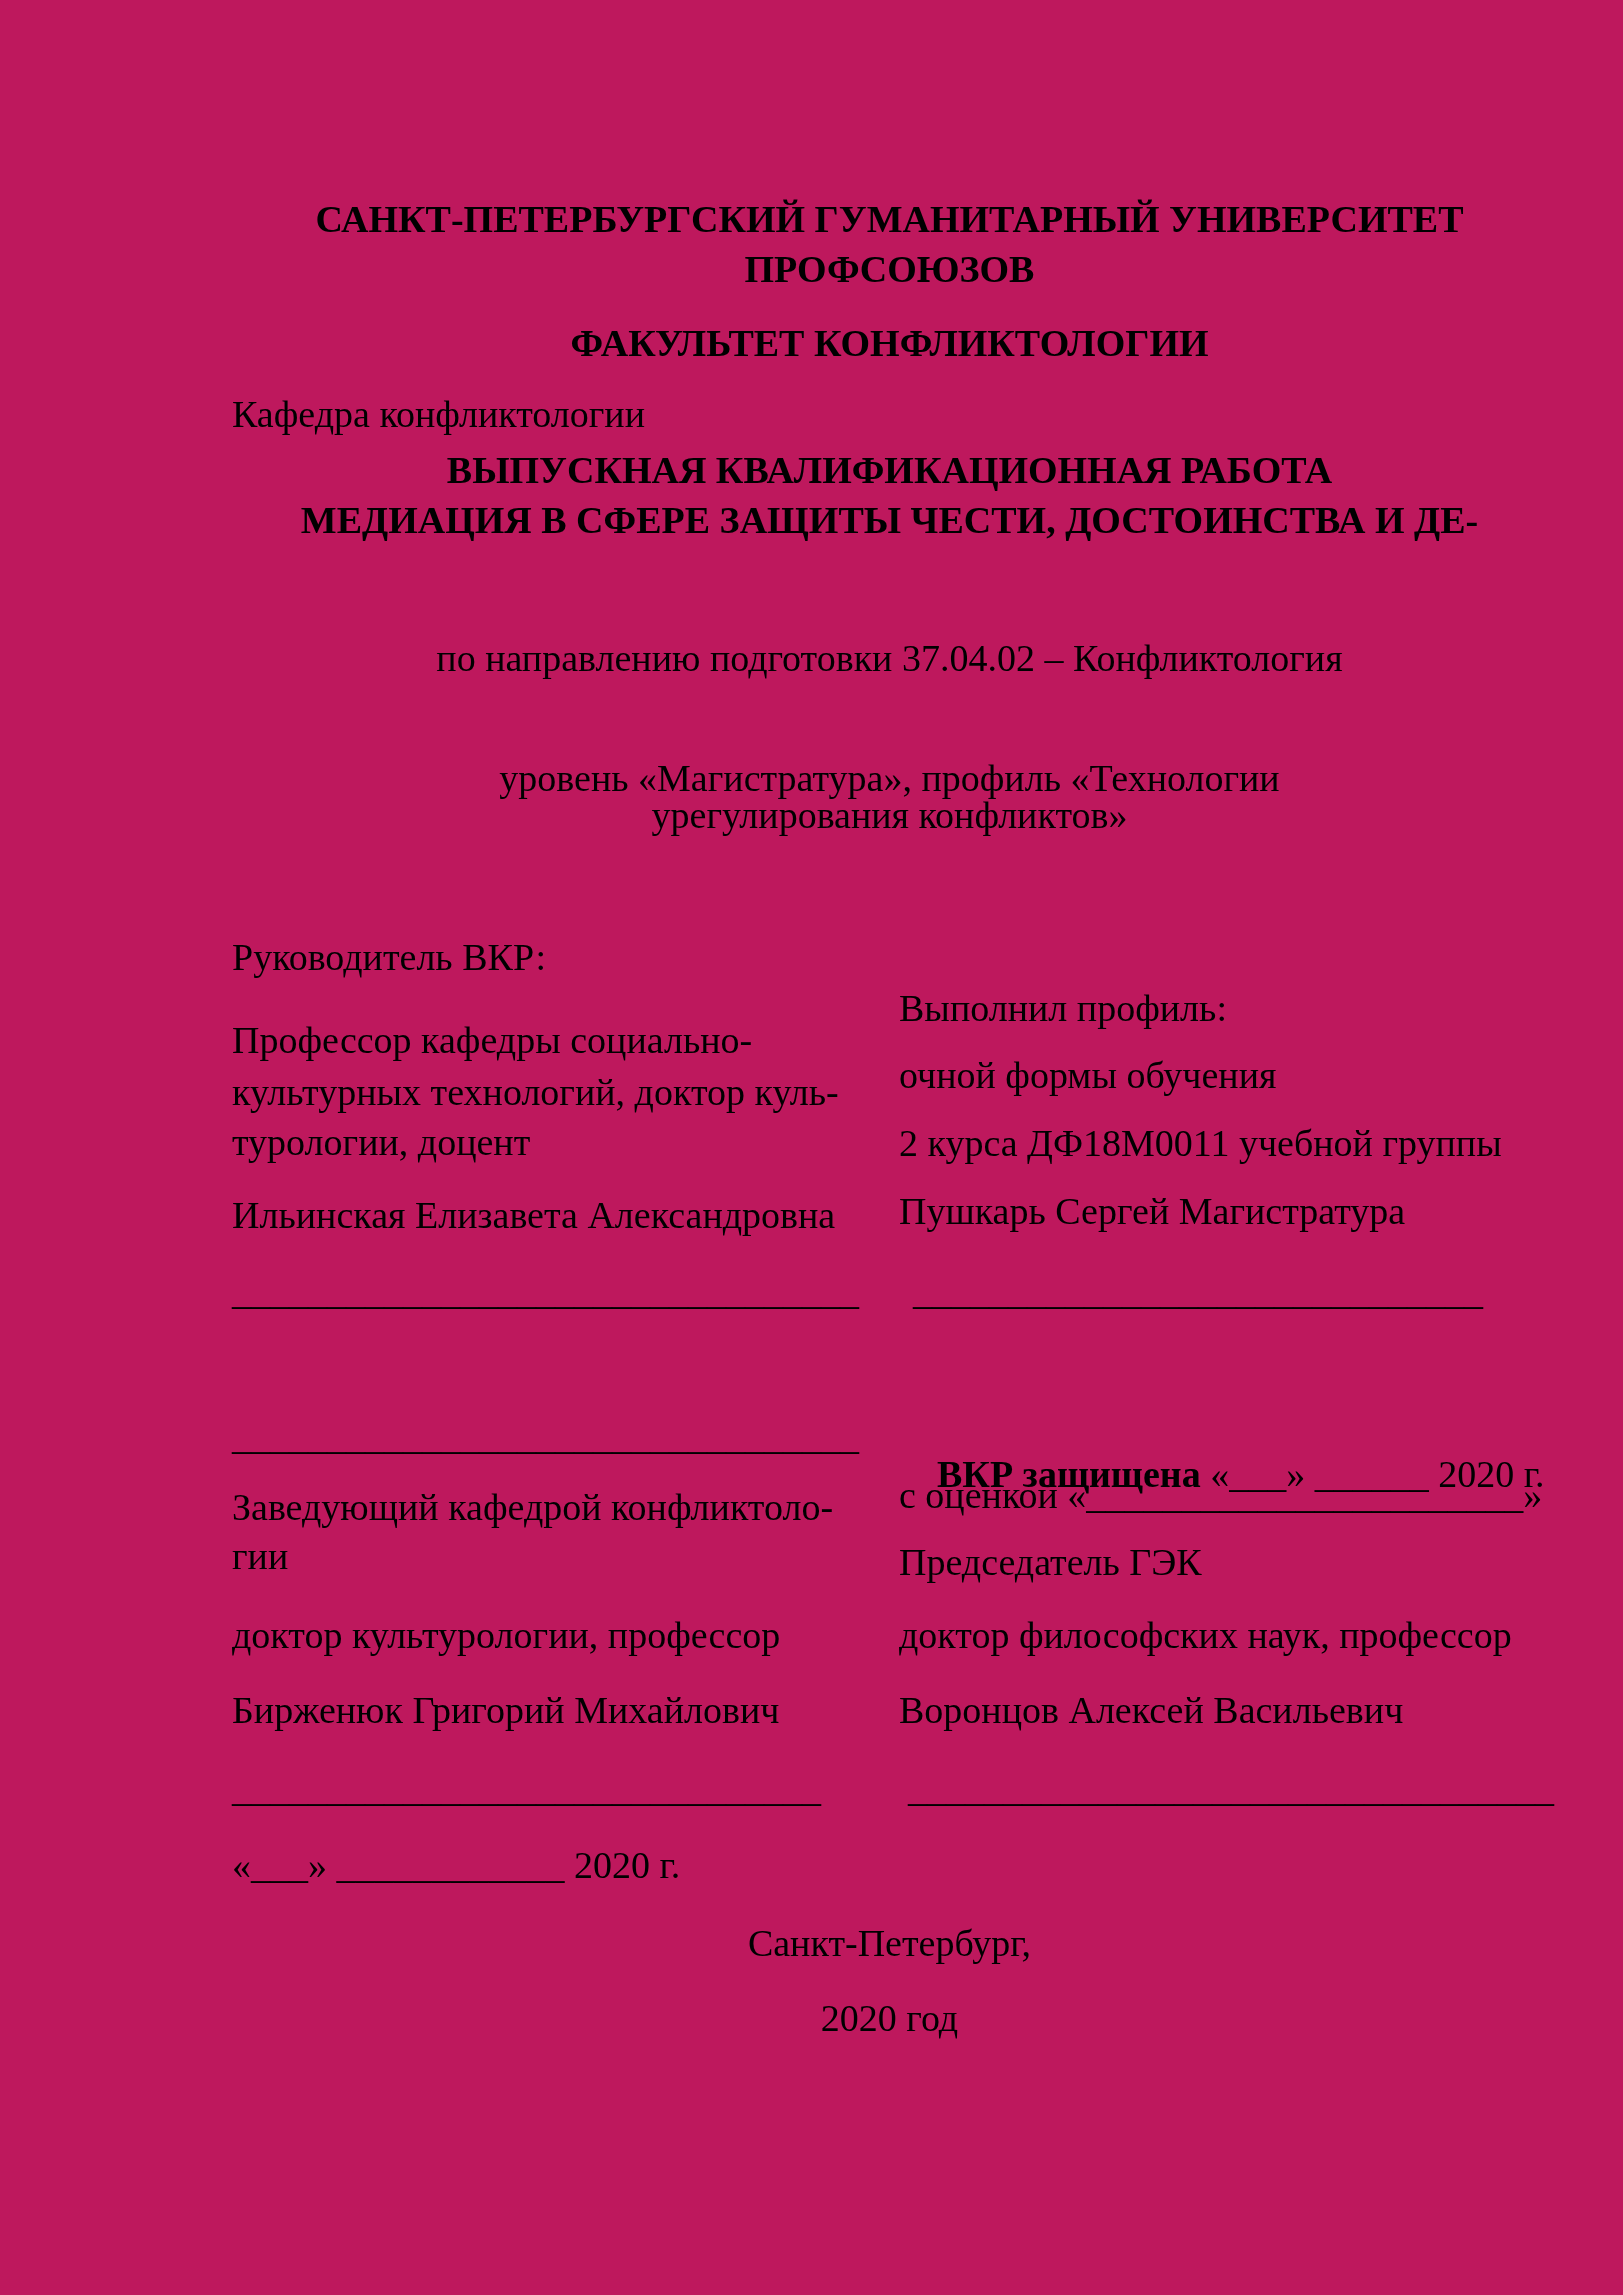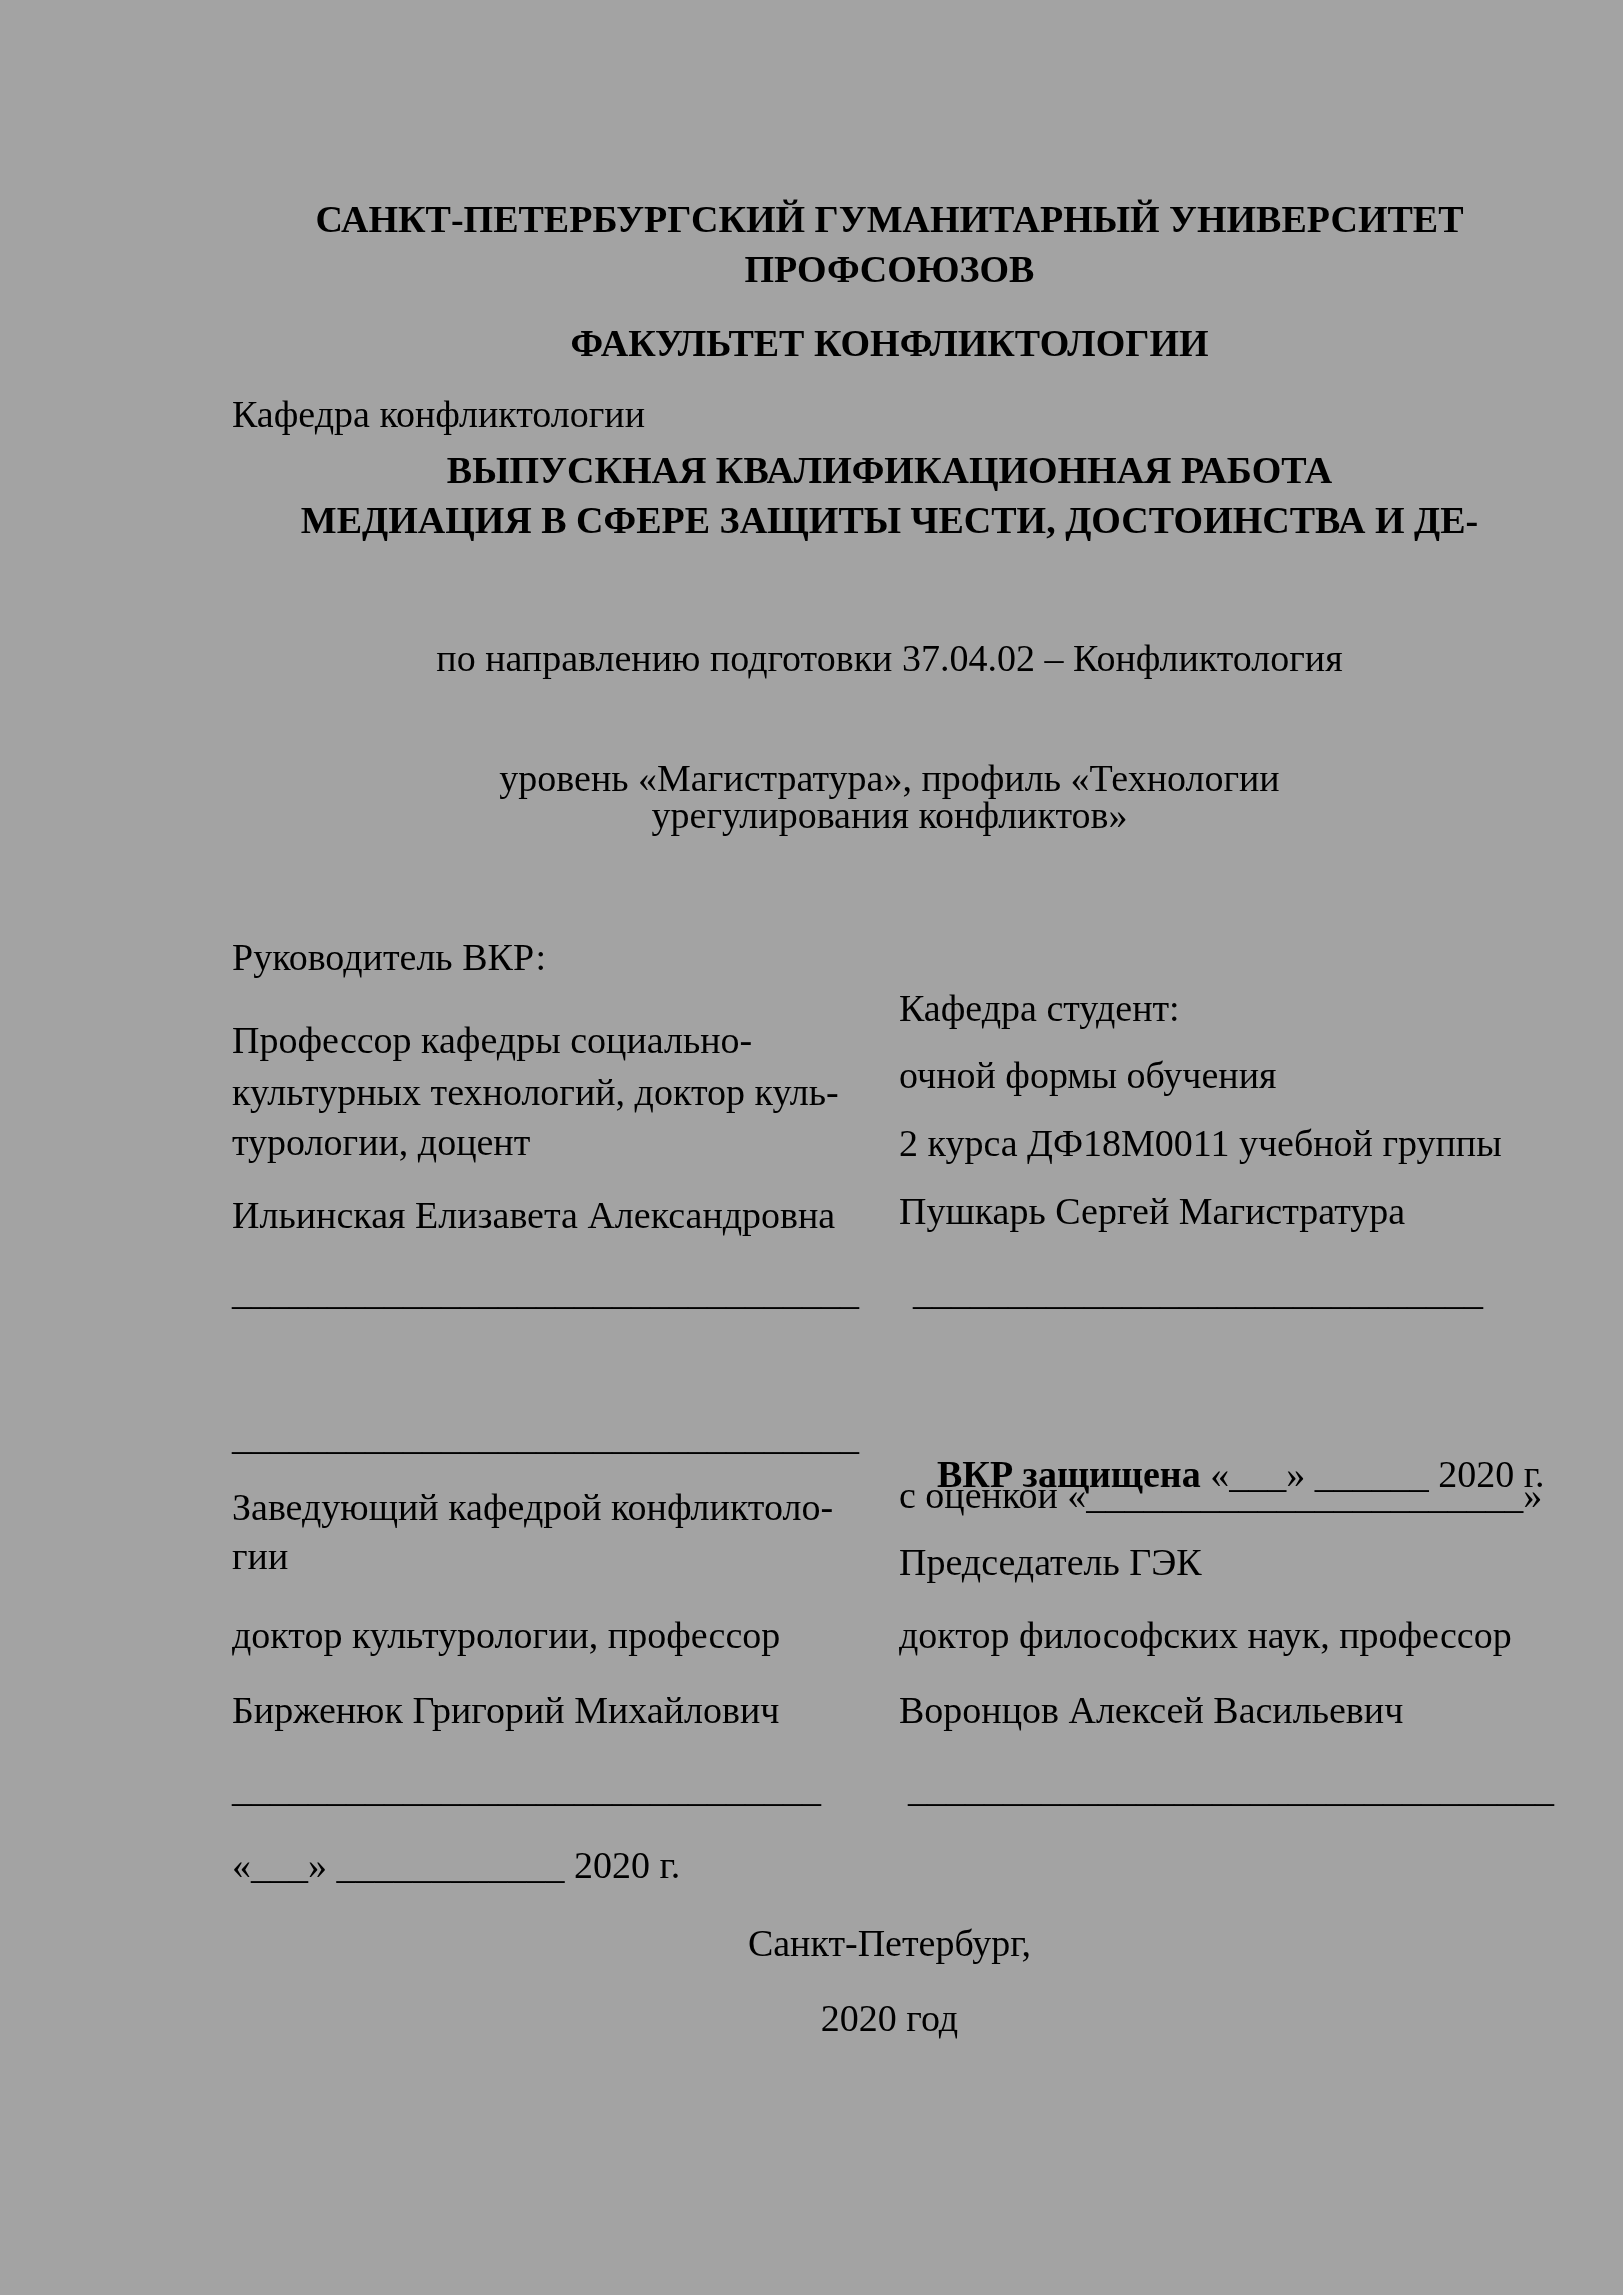--- a/index.html
+++ b/index.html
@@ -1,20 +1,20 @@
 <!DOCTYPE html>
 <html style="font-size:12.6px"><head>
 <meta charset="utf-8">
 <style>
   html, body { margin: 0; padding: 0; background: #ffffff; }
   .page {
     position: relative;
     width: 1623px;
     height: 2295px;
-    background: #a3a3a3;
+    background: #be185d;
     font-family: "Liberation Serif", "DejaVu Serif", serif;
     font-size: 38px;
     line-height: 49px;
     color: #000000;
     overflow: hidden;
   }
   .ln { position: absolute; white-space: pre; }
   .center { left: 232px; width: 1315px; text-align: center; }
   .right-al { left: 232px; width: 1280px; text-align: left; }
   .colL { left: 232px; }
@@ -36,21 +36,21 @@
   <div class="ln center" style="top:754px">уровень «Магистратура», профиль «Технологии</div>
   <div class="ln center" style="top:791px">урегулирования конфликтов»</div>
 
   <div class="ln colL" style="top:933px">Руководитель ВКР:</div>
   <div class="ln colL" style="top:1016px">Профессор кафедры социально-</div>
   <div class="ln colL" style="top:1068px">культурных технологий, доктор куль-</div>
   <div class="ln colL" style="top:1118px">турологии, доцент</div>
   <div class="ln colL" style="top:1191px">Ильинская Елизавета Александровна</div>
   <div class="ln colL" style="top:1267px">_________________________________</div>
 
-  <div class="ln colR" style="top:984px">Кафедра студент:</div>
+  <div class="ln colR" style="top:984px">Выполнил профиль:</div>
   <div class="ln colR" style="top:1051px">очной формы обучения</div>
   <div class="ln colR" style="top:1119px">2 курса ДФ18М0011 учебной группы</div>
   <div class="ln colR" style="top:1187px">Пушкарь Сергей Магистратура</div>
   <div class="ln" style="left:913px; top:1267px">______________________________</div>
 
   <div class="ln colL" style="top:1412px">_________________________________</div>
   <div class="ln colL" style="top:1483px">Заведующий кафедрой конфликтоло-</div>
   <div class="ln colL" style="top:1532px">гии</div>
   <div class="ln colL" style="top:1611px">доктор культурологии, профессор</div>
   <div class="ln colL" style="top:1764px">_______________________________</div>

